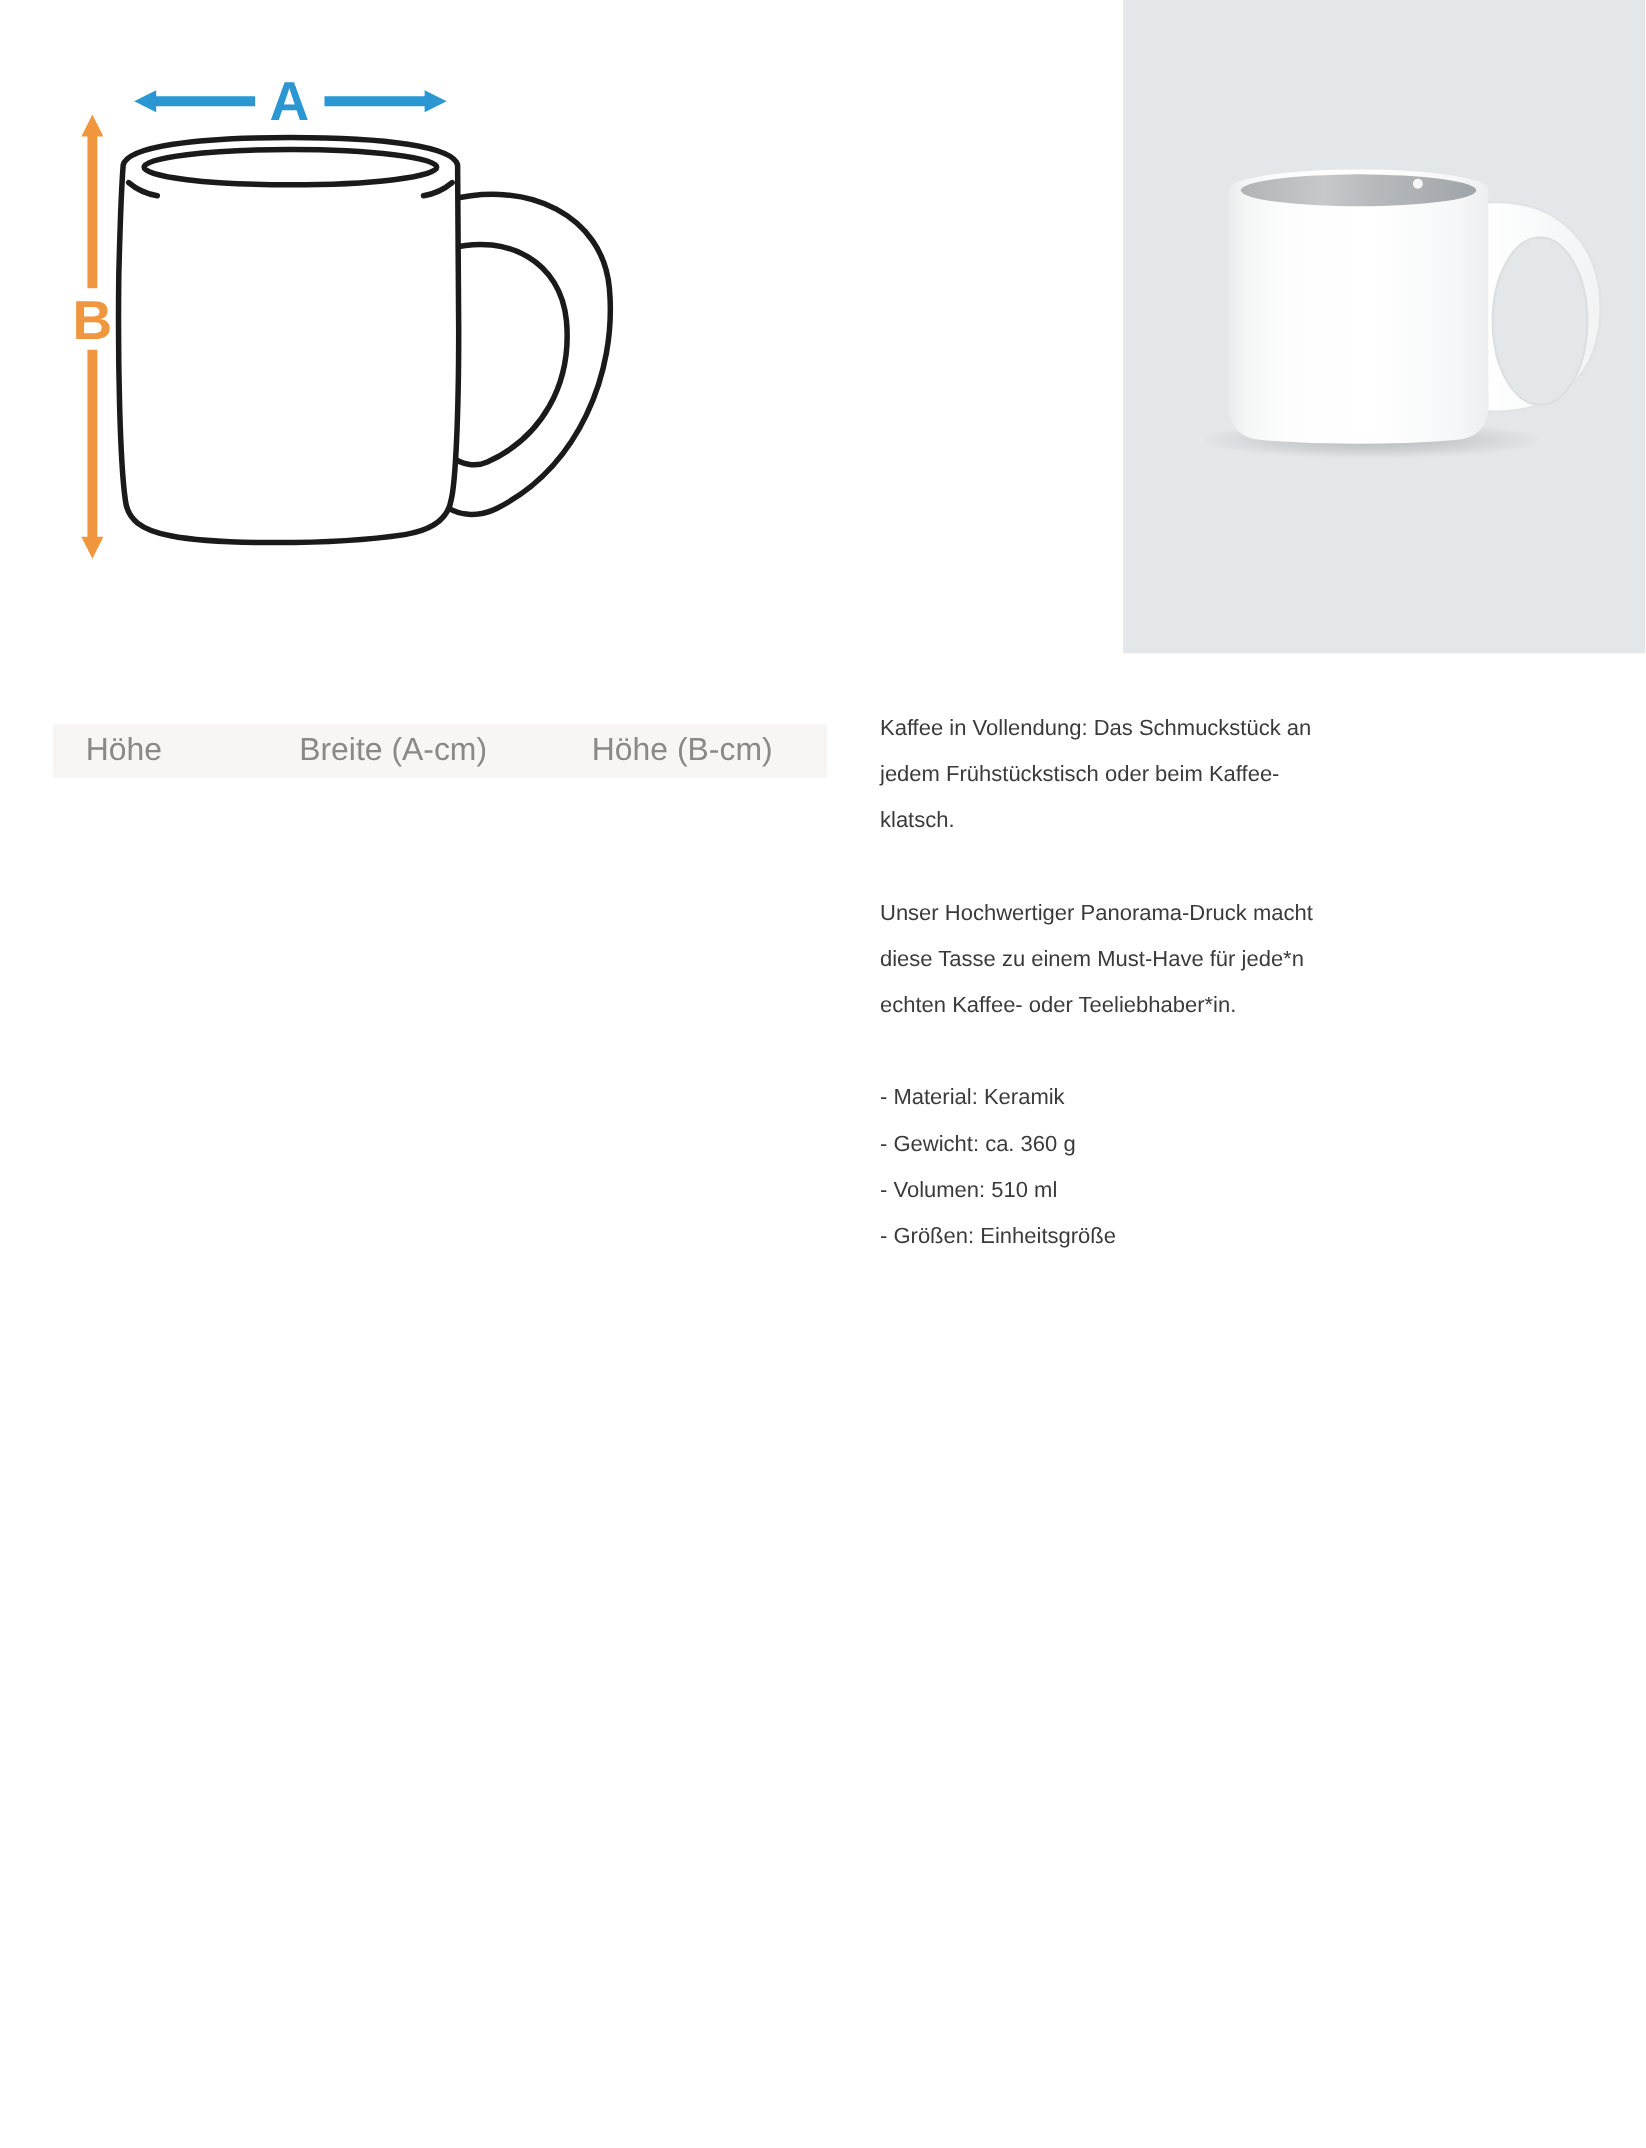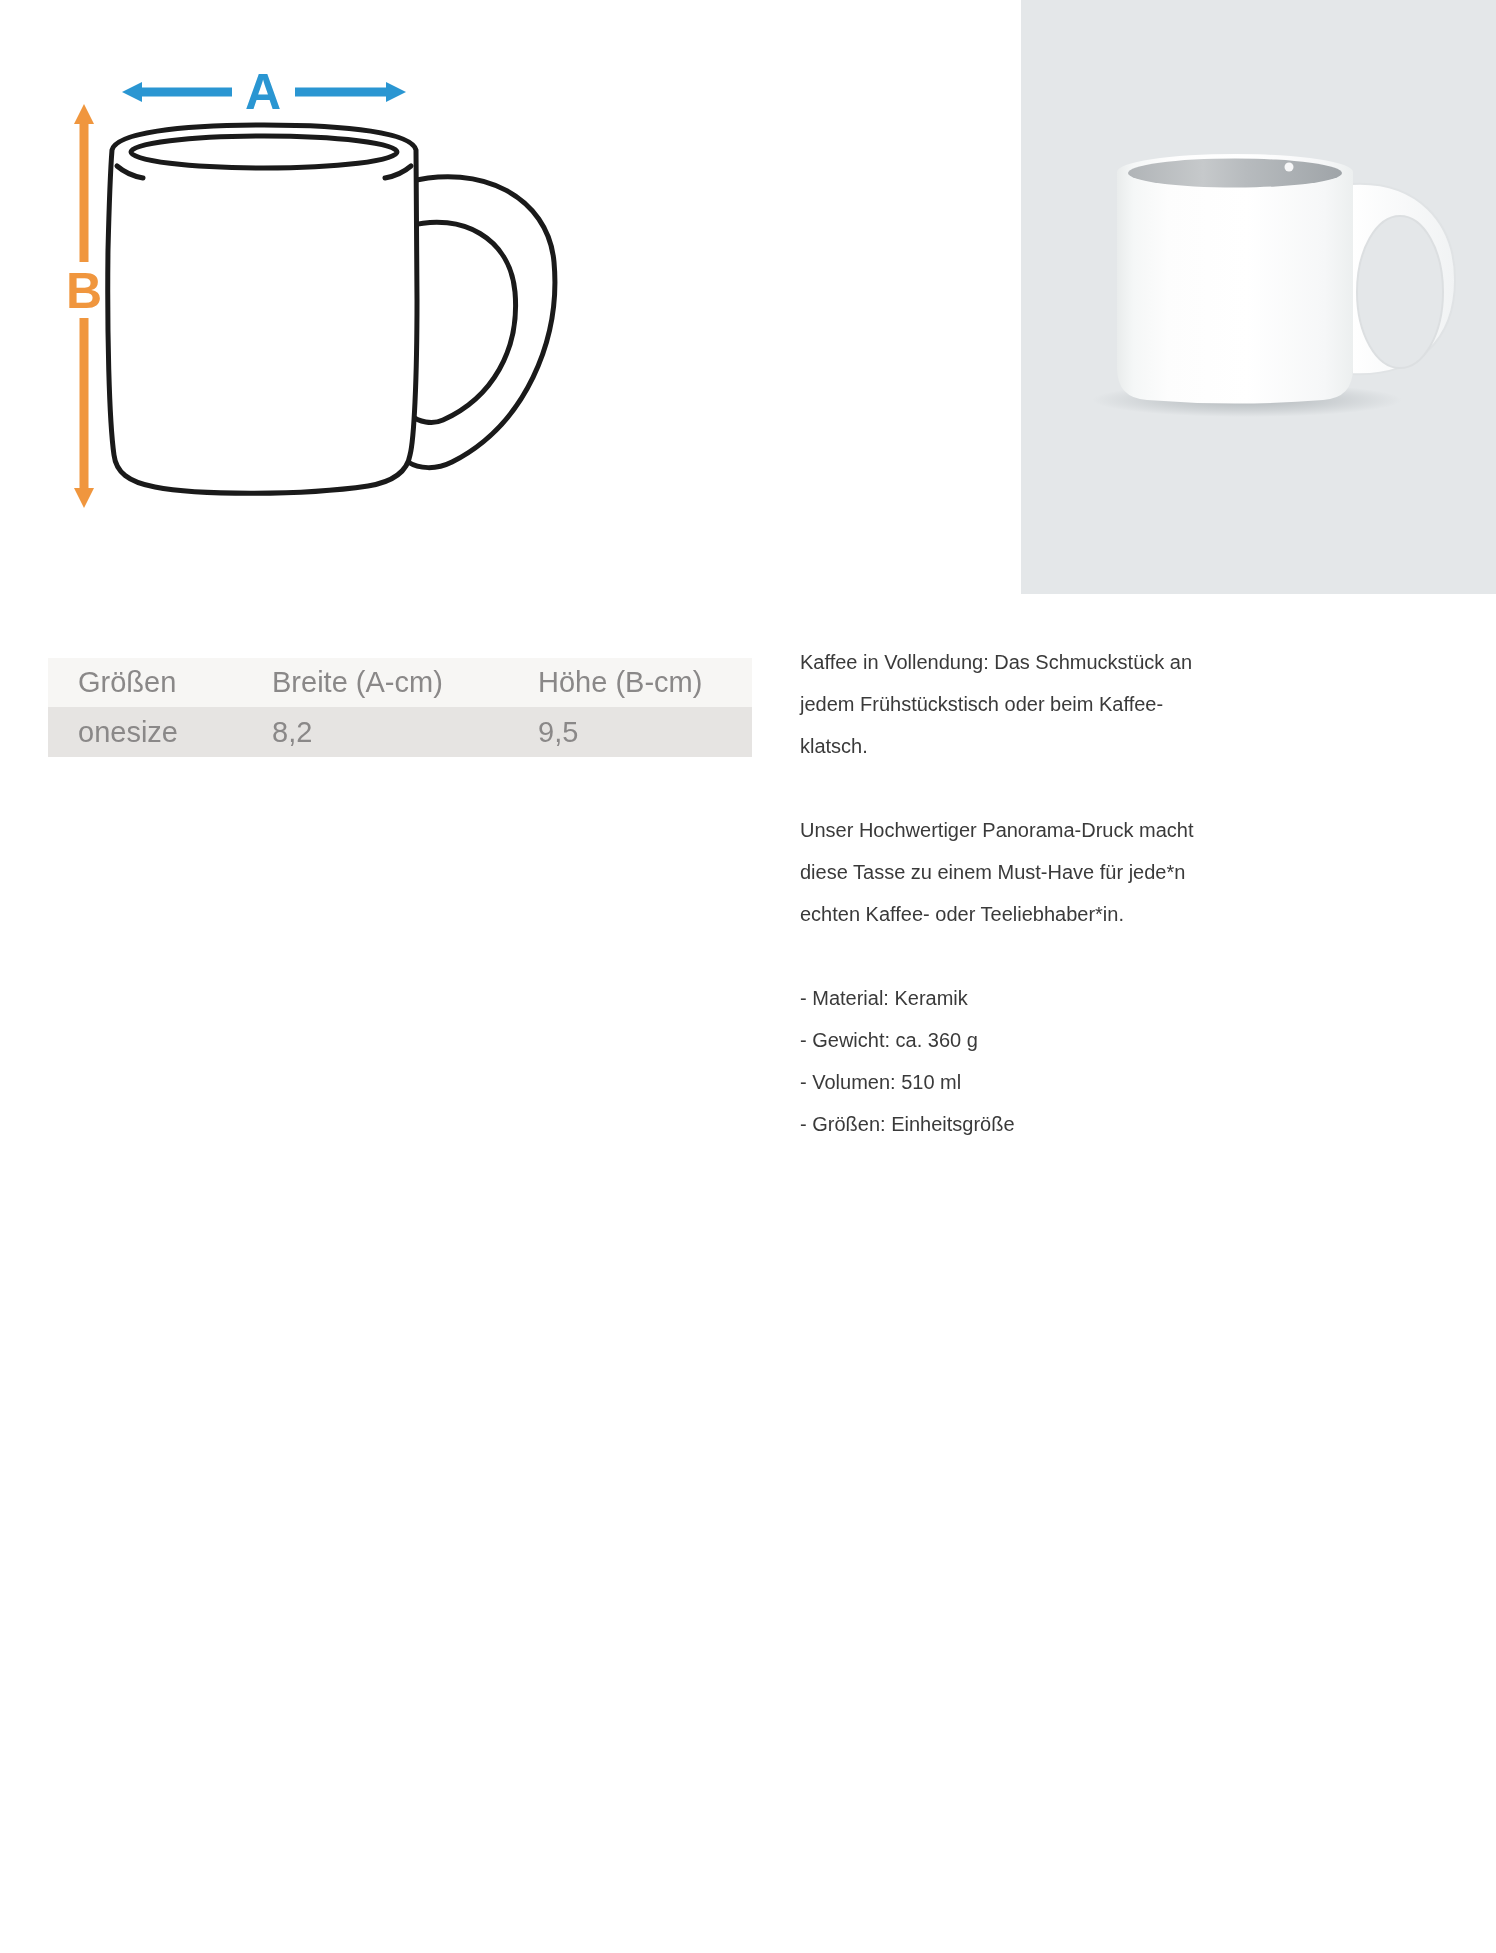--- a/index.html
+++ b/index.html
@@ -84,28 +84,23 @@
         <line x1="84" y1="318" x2="84" y2="490"></line>
         <polygon points="84,104 74,124 94,124" stroke="none"></polygon>
         <polygon points="84,508 74,488 94,488" stroke="none"></polygon>
       </g>
       <text x="84" y="308" text-anchor="middle" font-size="50" font-weight="bold" fill="#f0963e">B</text>
     </svg>
   </div>
 
   <div class="size-table">
     <div class="tr thead">
-      <div class="cell first">Größen</div>
+      <div class="cell first">Höhe</div>
       <div class="cell">Breite (A-cm)</div>
       <div class="cell">Höhe (B-cm)</div>
-    </div>
-    <div class="tr tbody">
-      <div class="cell first">onesize</div>
-      <div class="cell">8,2</div>
-      <div class="cell">9,5</div>
     </div>
   </div>
 
   <div class="photo">
     <svg width="475" height="594" viewBox="0 0 475 594" xmlns="http://www.w3.org/2000/svg">
       <defs>
         <radialGradient id="shadowGrad" cx="50%" cy="50%" r="50%">
           <stop offset="0%" stop-color="rgba(130,138,143,0.50)"></stop>
           <stop offset="60%" stop-color="rgba(130,138,143,0.22)"></stop>
           <stop offset="100%" stop-color="rgba(130,138,143,0)"></stop>

